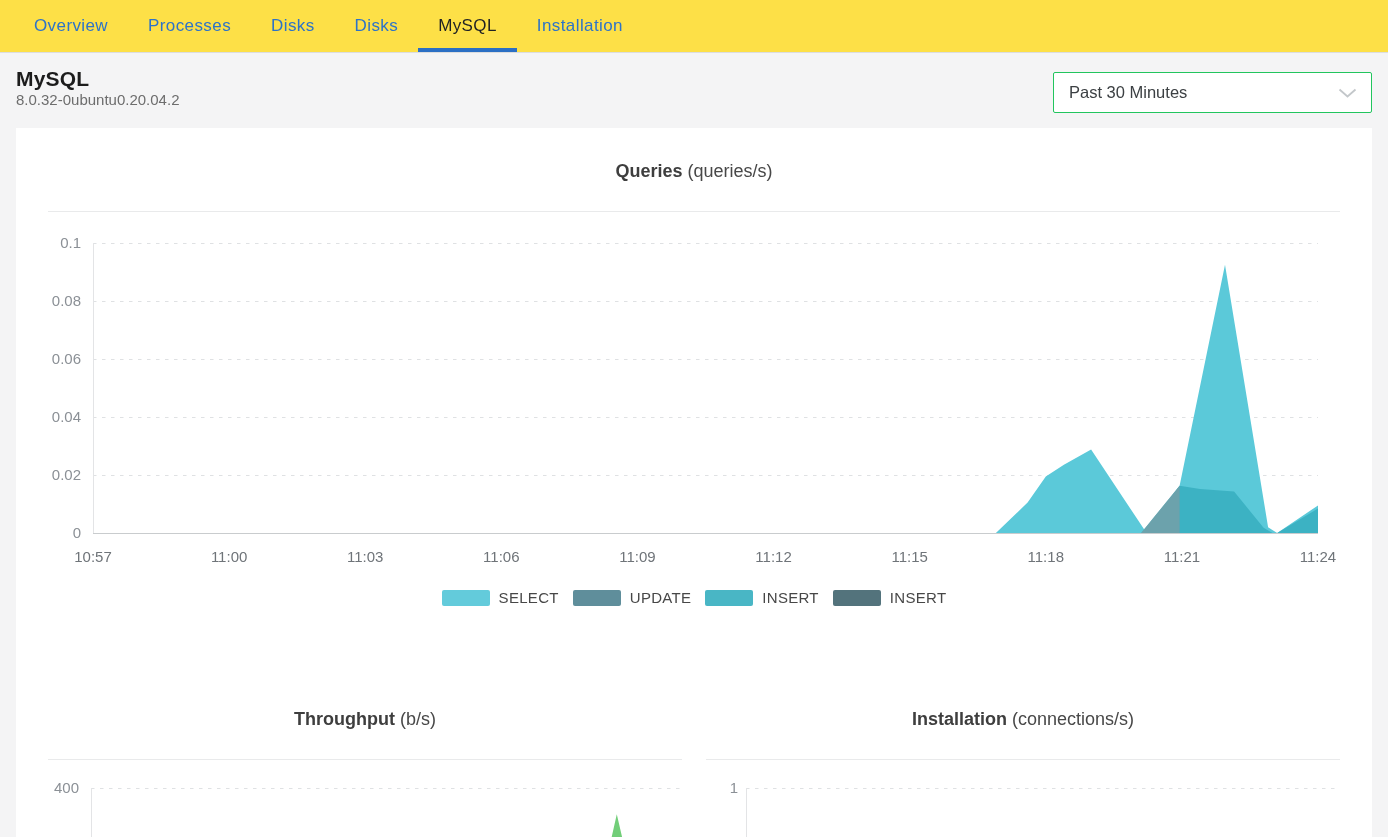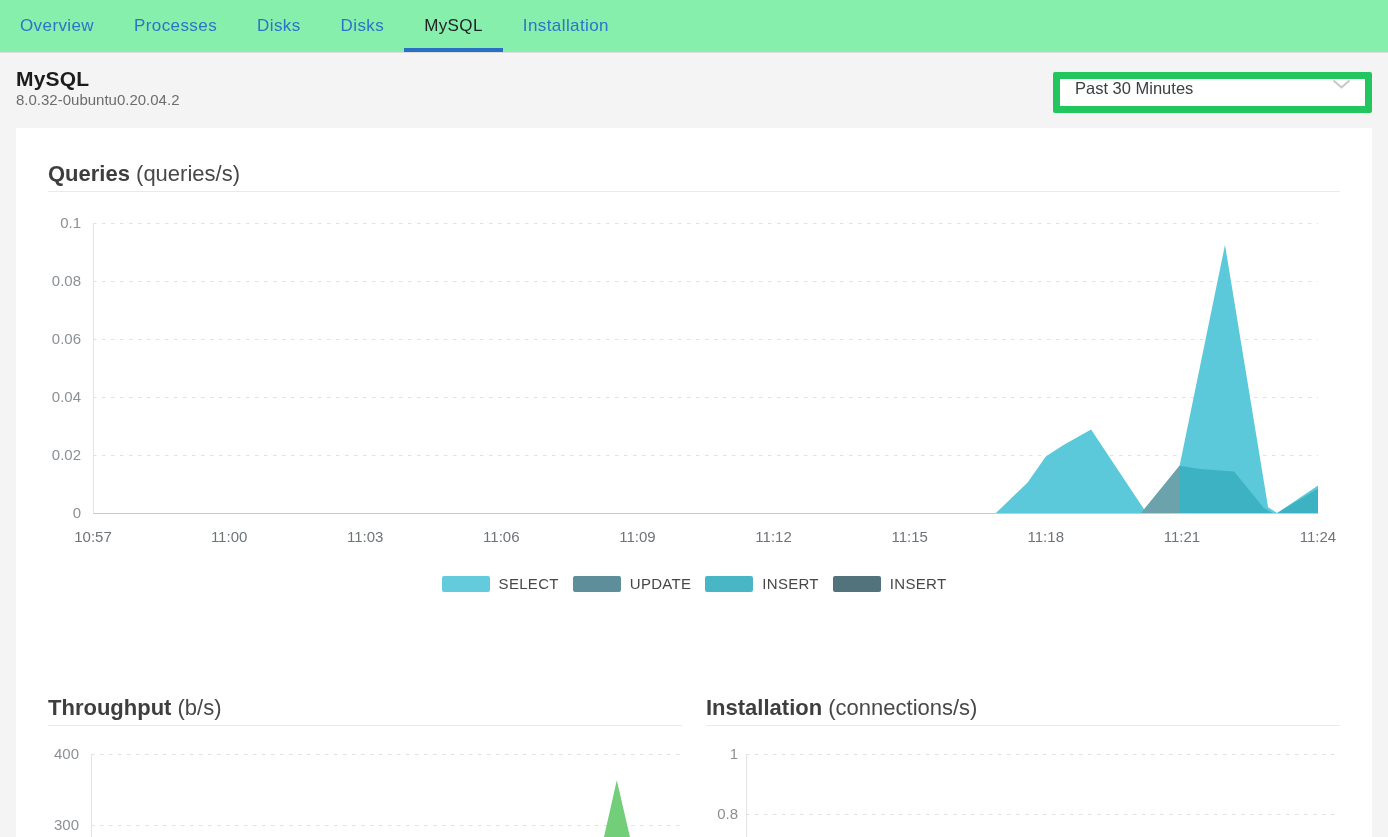--- a/index.html
+++ b/index.html
@@ -1,30 +1,30 @@
 <!DOCTYPE html>
 <html><head>
 <meta charset="utf-8">
 <style>
   * { margin:0; padding:0; box-sizing:border-box; }
   html,body { width:1388px; height:837px; overflow:hidden; }
   body { font-family:"Liberation Sans", sans-serif; background:#f4f4f5; }
-  .topbar { background:#86efac; height:53px; border-bottom:1px solid #dcdddf; display:flex; }
+  .topbar { background:#fde047; height:53px; border-bottom:1px solid #dcdddf; display:flex; padding-left:14px; }
   .tab { font-size:17px; color:#2d73c8; padding:4px 20px 0 20px; display:flex; align-items:center; cursor:pointer; border-bottom:4px solid transparent; letter-spacing:0.4px; }
   .tab.active { color:#1f2124; border-bottom-color:#2b6fc4; }
   .subheader { height:75px; padding:0 16px; position:relative; background:#f4f4f5; }
   .page-title { font-size:21px; font-weight:bold; color:#1c1c1c; padding-top:14px; letter-spacing:0.2px; }
   .page-version { font-size:15px; color:#6d6d6d; }
-  .timerange { position:absolute; right:16px; top:19px; width:319px; height:41px; background:#fff; border:7px solid #22c55e; border-radius:2px; display:flex; align-items:flex-start; justify-content:space-between; padding:0 14px 0 15px; font-size:16.5px; color:#3c4043; cursor:pointer; }
+  .timerange { position:absolute; right:16px; top:19px; width:319px; height:41px; background:#fff; border:1px solid #22c55e; border-radius:2px; display:flex; align-items:center; justify-content:space-between; padding:0 14px 0 15px; font-size:16.5px; color:#3c4043; cursor:pointer; }
   .card { margin:0 16px; background:#fff; min-height:709px; padding:0 32px; }
-  .chart-title { font-size:22px; padding:33px 0 4px 0; border-bottom:1px solid #e9eaeb; }
+  .chart-title { font-size:18px; padding:33px 0 29px 0; border-bottom:1px solid #e9eaeb;text-align:center; }
   .ct { color:#3e3e3e; font-weight:700; }
   .cu { color:#484848; font-weight:400; }
   svg.plot { display:block; margin-top:8px; }
-  .legend { margin-top:20px; display:flex; justify-content:center; align-items:center; gap:14px; }
+  .legend { margin-top:14px; display:flex; justify-content:center; align-items:center; gap:14px; }
   .legend-item { display:flex; align-items:center; gap:9px; }
   .legend-swatch { width:48px; height:16px; border-radius:2px; display:inline-block; }
   .legend-label { font-size:15px; color:#474747; letter-spacing:0.3px; }
   .chart-row { display:flex; gap:24px; margin-top:70px; }
   .chart-row section { flex:1; min-width:0; }
 </style>
 </head>
 <body>
 
 <div class="topbar" id="tabbar">

